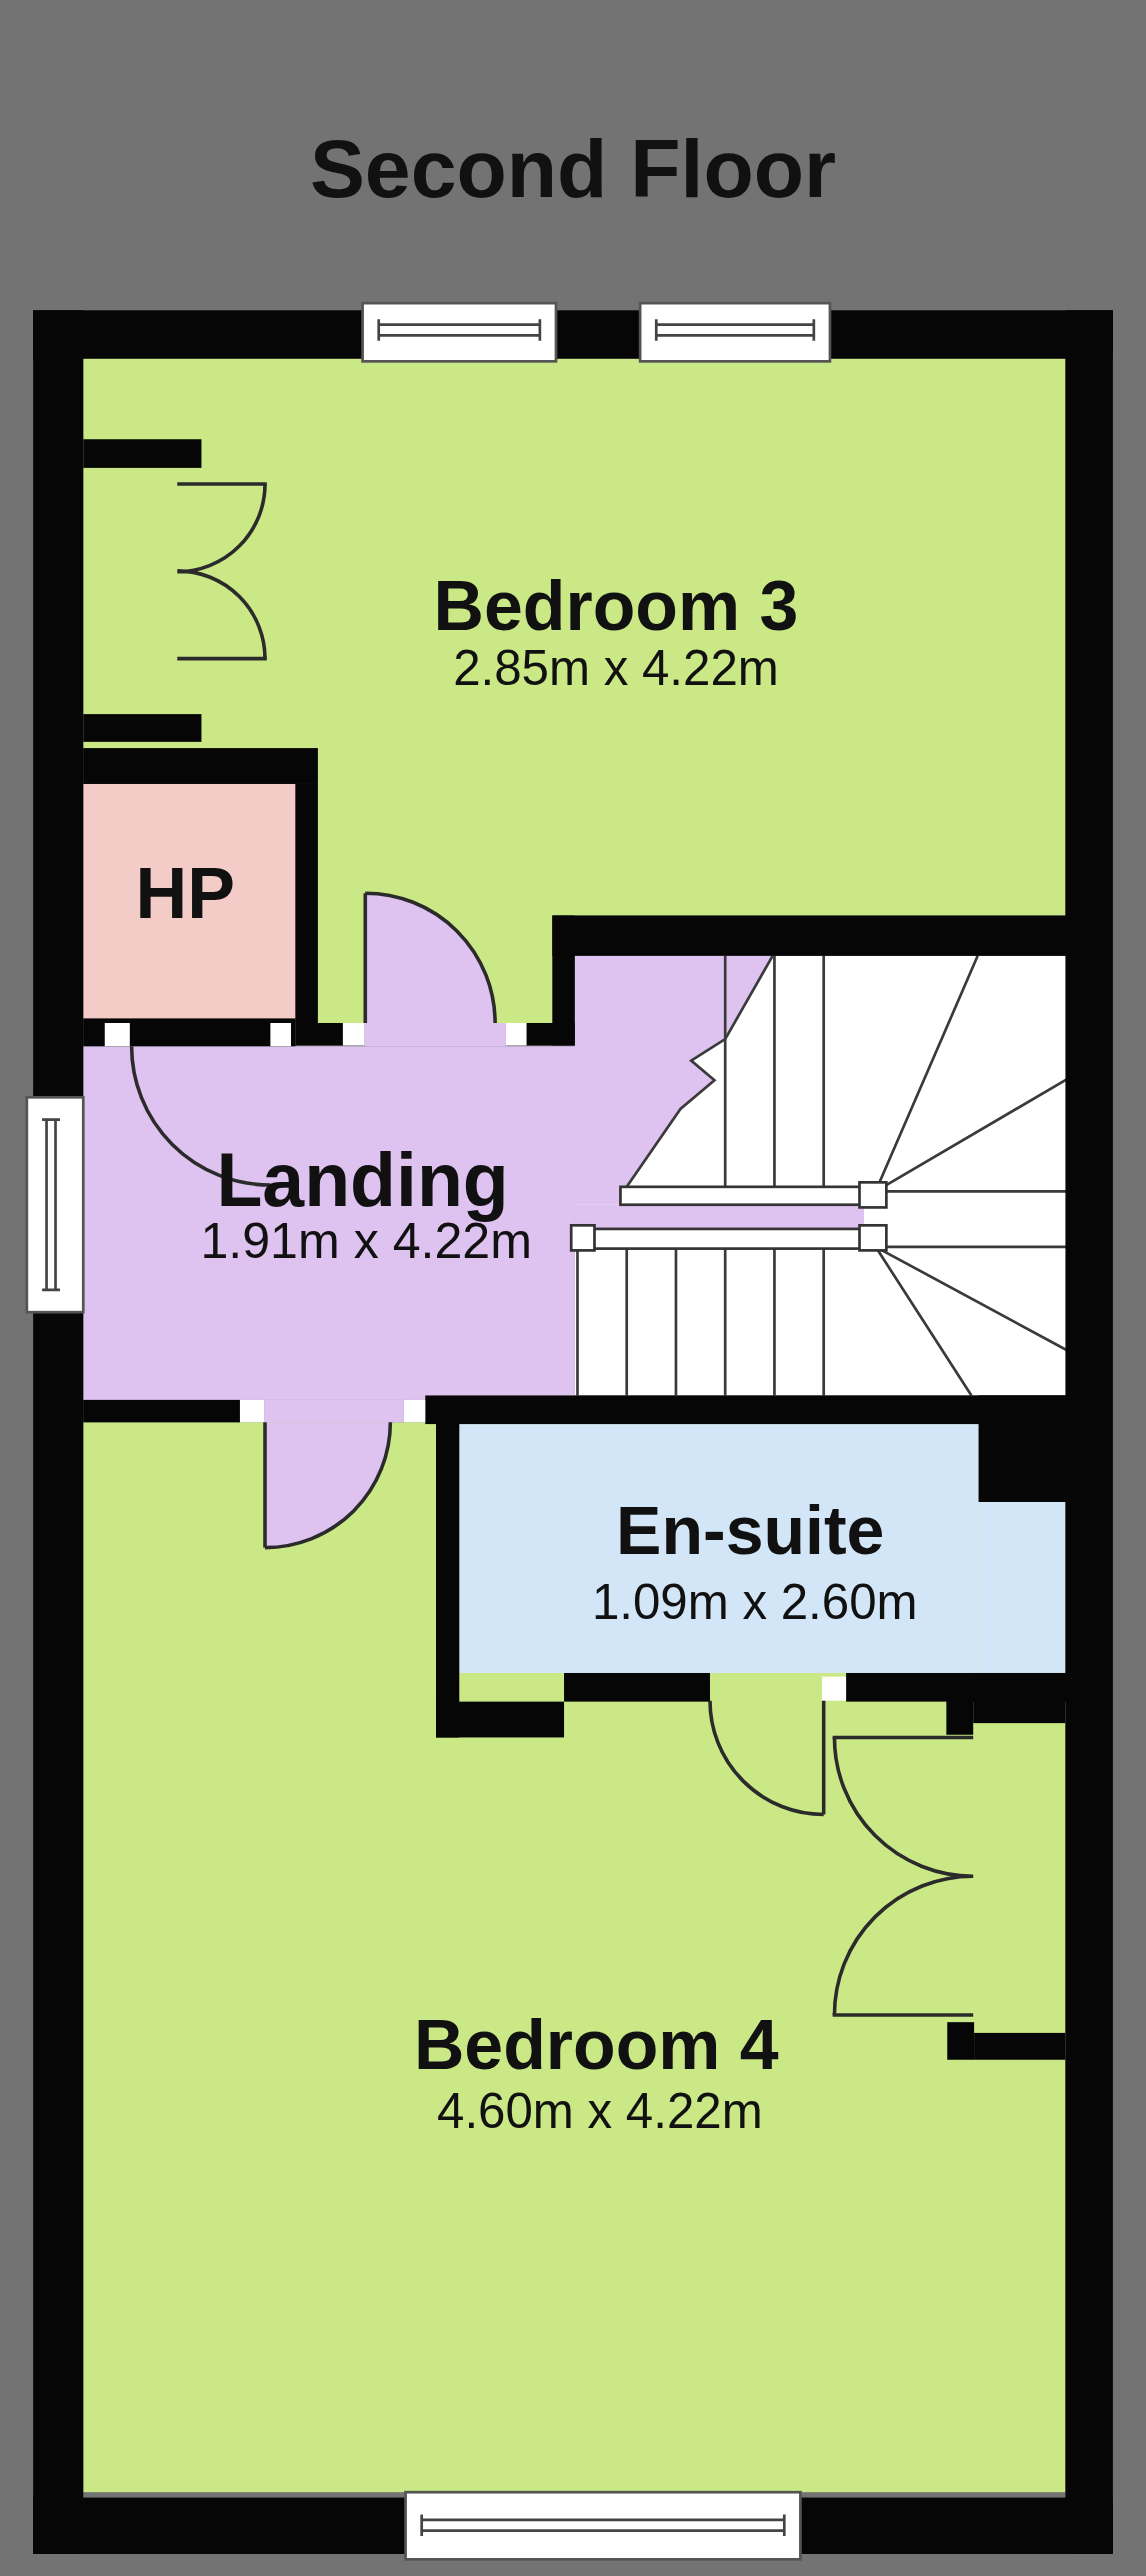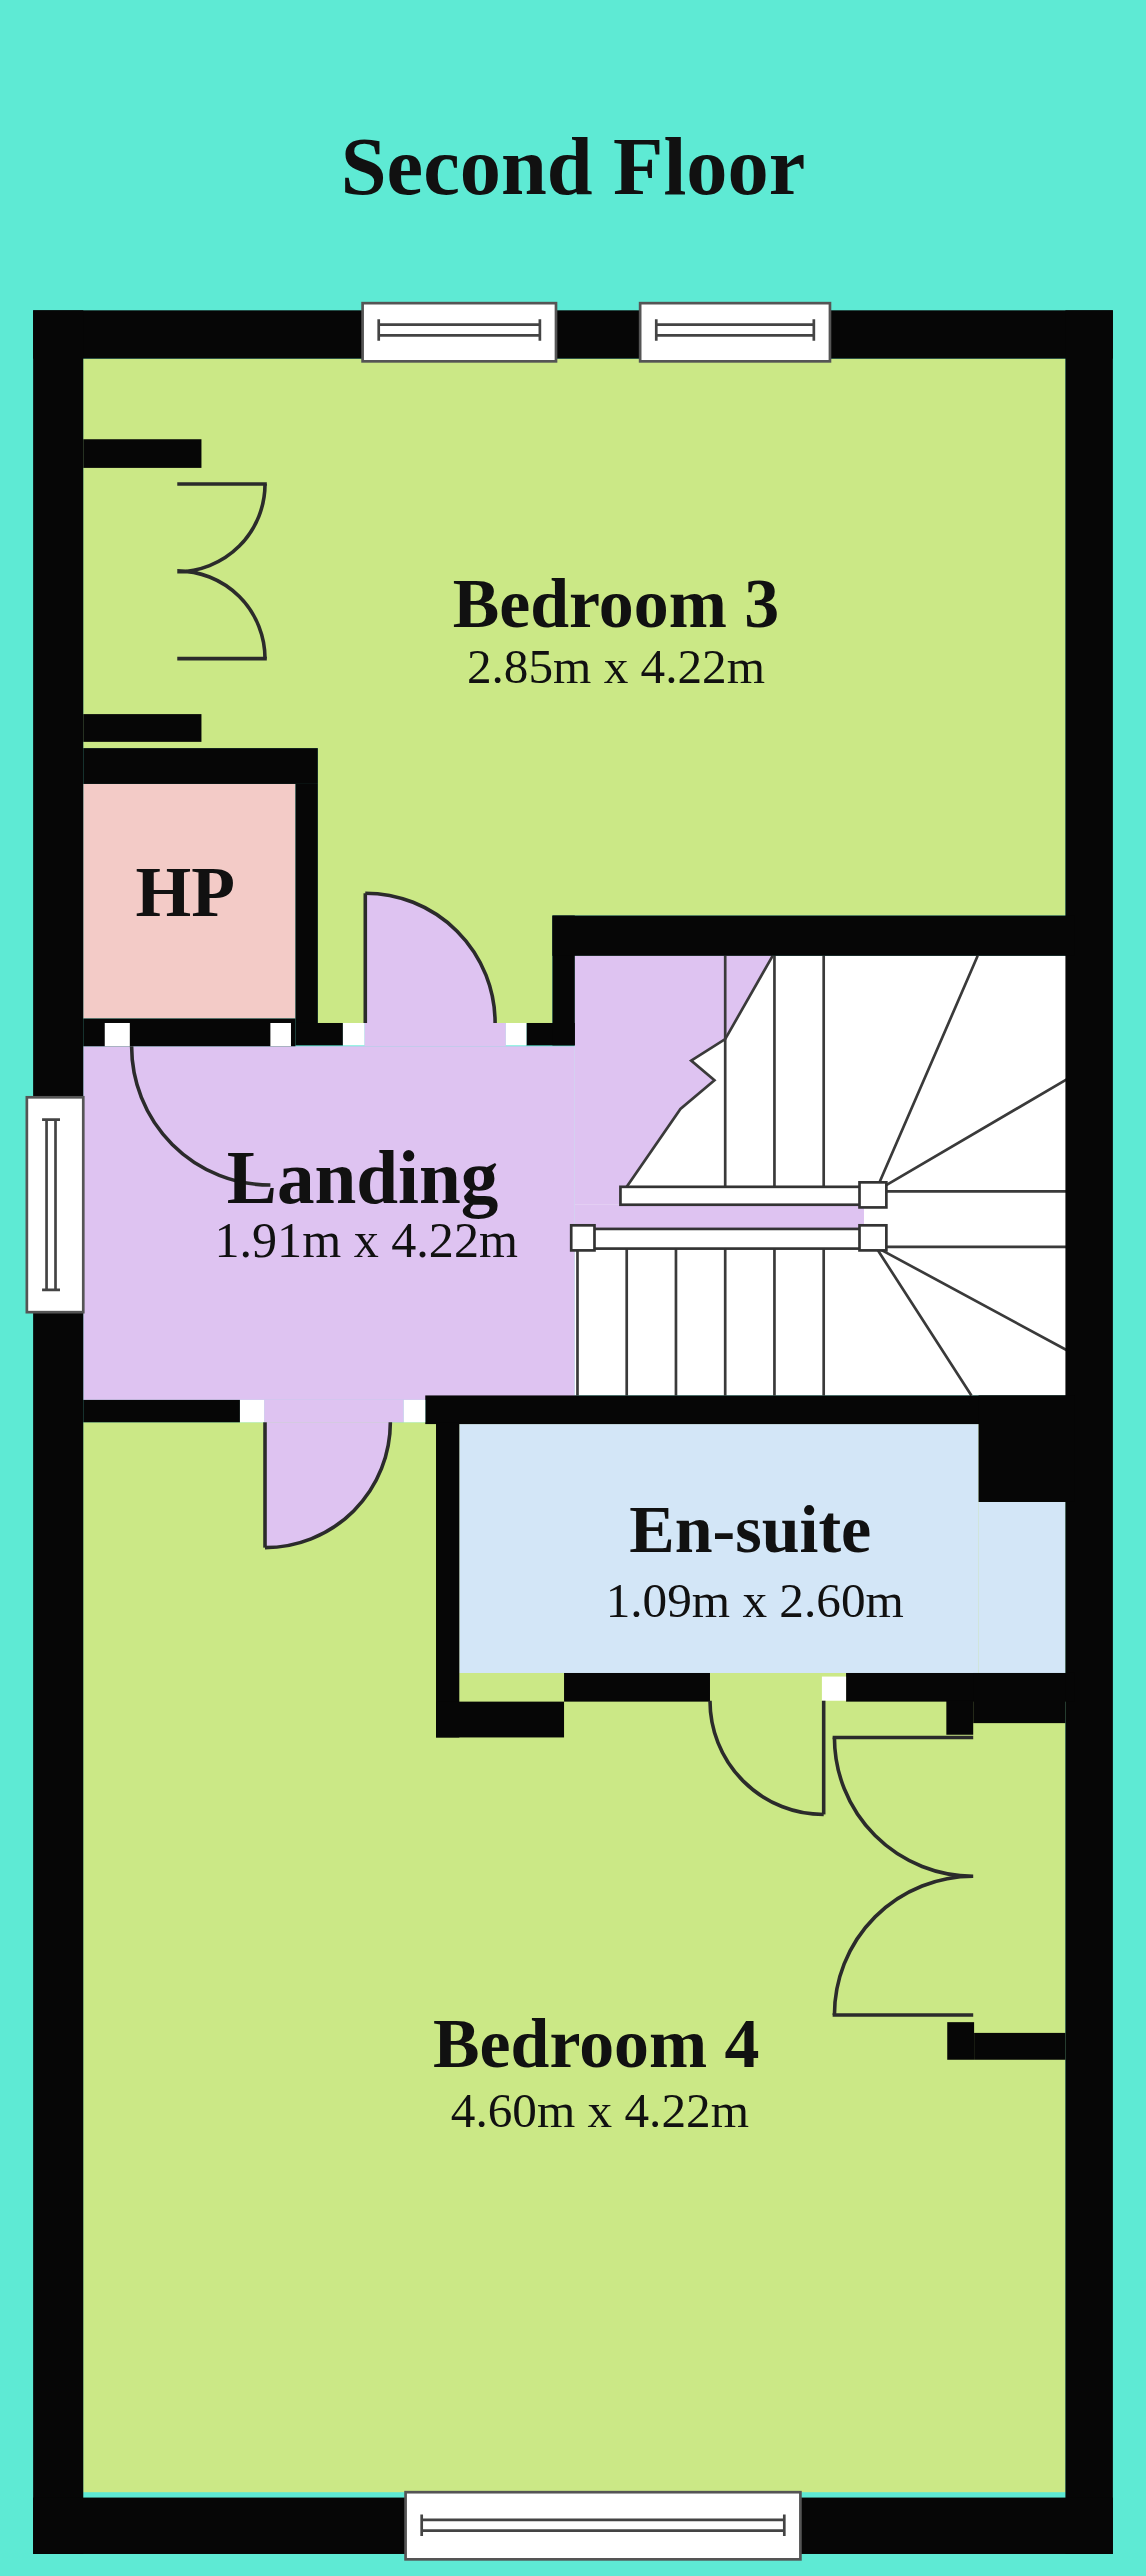--- a/index.html
+++ b/index.html
@@ -1,17 +1,17 @@
 <!DOCTYPE html>
 <html style="font-size:14.3px"><head>
 <meta charset="utf-8">
 <style>
   html,body{margin:0;padding:0;background:#ffffff;}
-  .page{width:1146px;height:2576px;position:relative;background:#5eead4;overflow:hidden;
-        font-family:Liberation Serif, serif;}
+  .page{width:1146px;height:2576px;position:relative;background:#737373;overflow:hidden;
+        font-family:Liberation Sans, sans-serif;}
   svg{display:block}
   text{fill:#111111;}
   .room-name{font-weight:bold;}
 </style>
 </head>
 <body>
 
 <div class="page">
 <svg width="1146" height="2576" viewBox="0 0 1280 2876">
 

